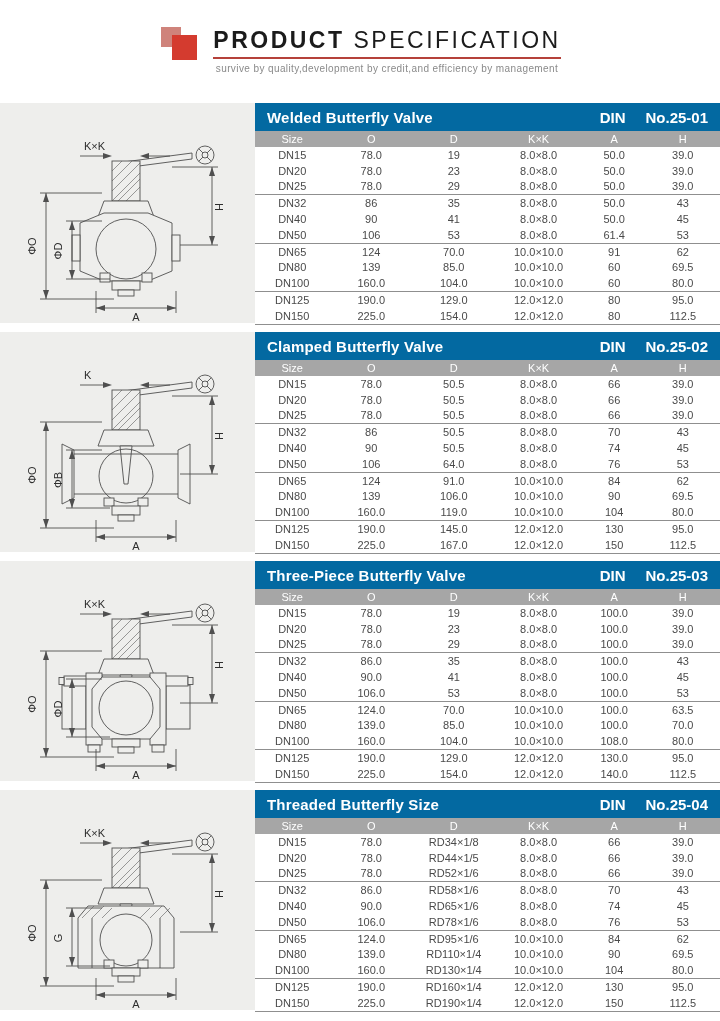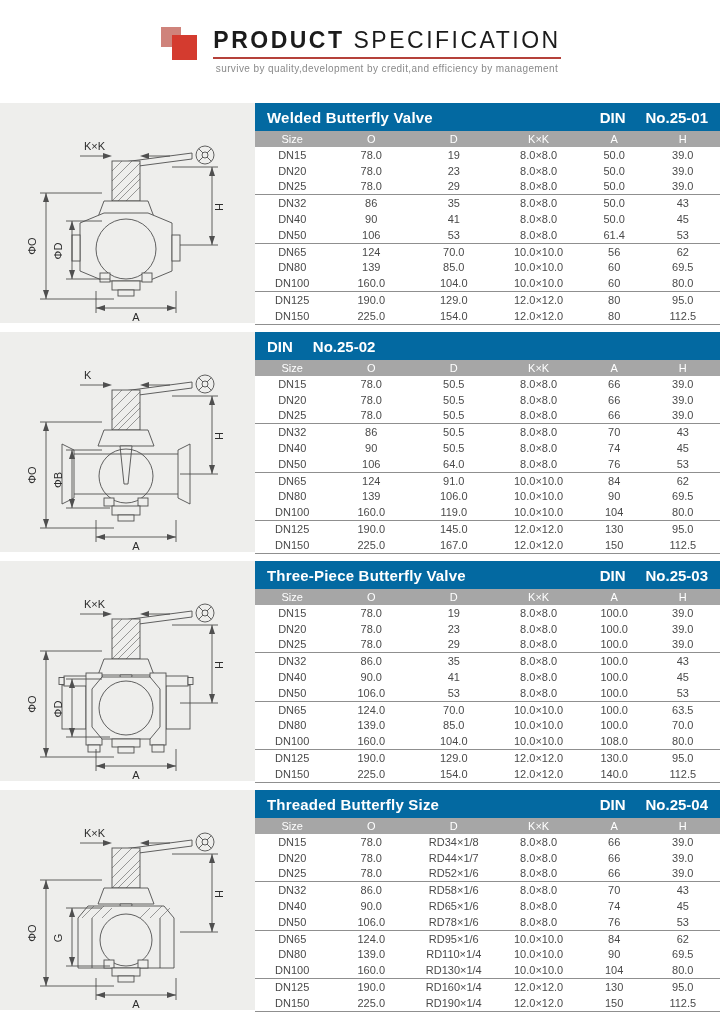--- a/index.html
+++ b/index.html
@@ -256,21 +256,21 @@
                 <td>53</td>
                 <td>8.0×8.0</td>
                 <td>61.4</td>
                 <td>53</td>
               </tr>
               <tr class="group-start">
                 <td>DN65</td>
                 <td>124</td>
                 <td>70.0</td>
                 <td>10.0×10.0</td>
-                <td>56</td>
+                <td>91</td>
                 <td>62</td>
               </tr>
               <tr>
                 <td>DN80</td>
                 <td>139</td>
                 <td>85.0</td>
                 <td>10.0×10.0</td>
                 <td>60</td>
                 <td>69.5</td>
               </tr>
@@ -416,20 +416,21 @@
           <line x1="96" y1="205" x2="176" y2="205"></line>
           <polygon class="arr" points="96,205 105,202 105,208"></polygon>
           <polygon class="arr" points="176,205 167,202 167,208"></polygon>
           <text class="lbl-bottom" x="136" y="218" text-anchor="middle">A</text>
         </g>
       </svg>
     </div>
 
     <div class="table-panel">
       <div class="bar">
+        <span class="bar-title">Clamped Butterfly Valve</span>
         <span class="bar-din">
           <span class="din-label">DIN</span>
           <span class="din-no">No.25-02</span>
         </span>
       </div>
       <table>
         <thead>
               <tr>
                 <th>Size</th>
                 <th>O</th>
@@ -906,21 +907,21 @@
                 <td>DN15</td>
                 <td>78.0</td>
                 <td>RD34×1/8</td>
                 <td>8.0×8.0</td>
                 <td>66</td>
                 <td>39.0</td>
               </tr>
               <tr>
                 <td>DN20</td>
                 <td>78.0</td>
-                <td>RD44×1/7</td>
+                <td>RD44×1/5</td>
                 <td>8.0×8.0</td>
                 <td>66</td>
                 <td>39.0</td>
               </tr>
               <tr>
                 <td>DN25</td>
                 <td>78.0</td>
                 <td>RD52×1/6</td>
                 <td>8.0×8.0</td>
                 <td>66</td>

